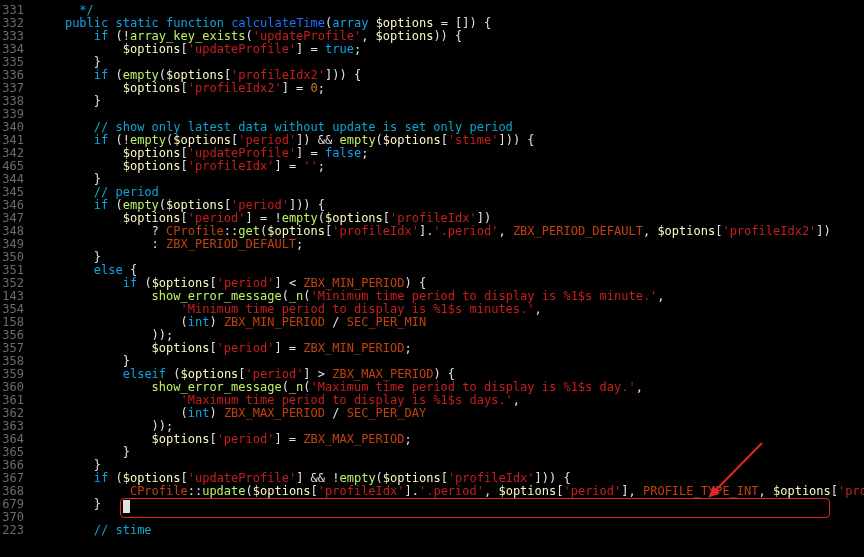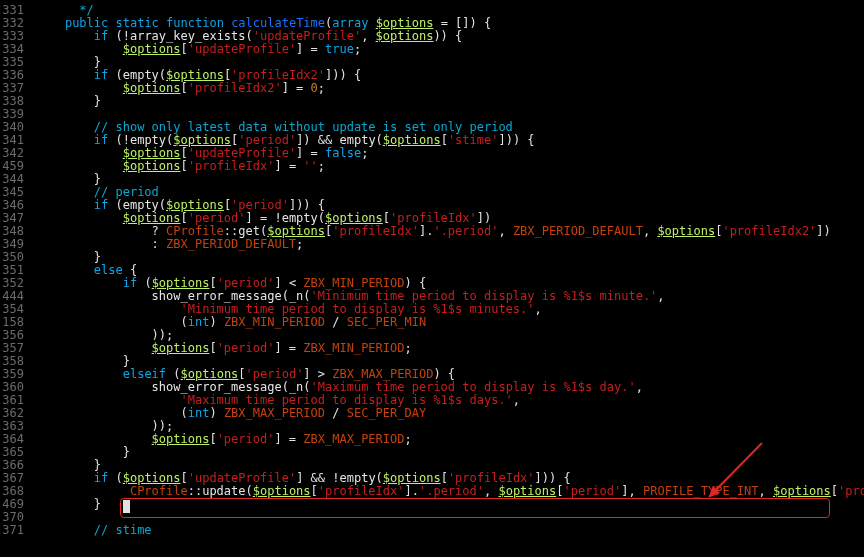--- a/index.html
+++ b/index.html
@@ -3,23 +3,23 @@
 <meta charset="utf-8">
 <style>
   html,body{margin:0;padding:0;background:#000;font-family:Menlo,Consolas,monospace;font-size:12px;line-height:13px;}
   .editor{width:864px;height:557px;overflow:hidden;position:relative;}
   .gutter{position:absolute;left:0;top:0;width:30px;text-align:right;color:#6b6b6b;padding-top:4px;}
   .gutter div{height:13px;padding-right:6px;}
   .code{position:absolute;left:36px;top:4px;white-space:pre;color:#e4e4e4;}
   .ln{height:13px;}
   .c-comment{color:#0aa7d1;}
   .c-kw{color:#0ea5e9;} 
-  .c-func{color:#e5e5e5;}
+  .c-func{color:#bef264;}
   .c-fn{color:#1c73ff;}
-  .c-var{color:#bef264;text-decoration:underline;}
+  .c-var{color:#fef9c3;}
   .c-str{color:#c81e1e;}
   .c-pun{color:#e2e2e2;}
   .c-num{color:#d07d22;}
   .c-const{color:#c2410c;}
   .hl-box{position:absolute;border:1px solid #e02626;border-radius:4px;}
   .cursor{position:absolute;width:7px;height:13px;background:#e2e2e2;}
   .arrow{position:absolute;stroke:#e02626;fill:none;stroke-width:2;}
   .arrow-head{fill:#e02626;}
 </style>
 </head>
@@ -32,49 +32,49 @@
       <div>333</div>
       <div>334</div>
       <div>335</div>
       <div>336</div>
       <div>337</div>
       <div>338</div>
       <div>339</div>
       <div>340</div>
       <div>341</div>
       <div>342</div>
-      <div>459</div>
+      <div>465</div>
       <div>344</div>
       <div>345</div>
       <div>346</div>
       <div>347</div>
       <div>348</div>
       <div>349</div>
       <div>350</div>
       <div>351</div>
       <div>352</div>
-      <div>444</div>
+      <div>143</div>
       <div>354</div>
       <div>158</div>
       <div>356</div>
       <div>357</div>
       <div>358</div>
       <div>359</div>
       <div>360</div>
       <div>361</div>
       <div>362</div>
       <div>363</div>
       <div>364</div>
       <div>365</div>
       <div>366</div>
       <div>367</div>
       <div>368</div>
-      <div>469</div>
+      <div>679</div>
       <div>370</div>
-      <div>371</div>
+      <div>223</div>
     </div>
 
   <div class="code" id="code"><div class="ln">      <span class="c-comment">*/</span></div><div class="ln">    <span class="c-kw">public</span> <span class="c-kw">static</span> <span class="c-kw">function</span> <span class="c-fn">calculateTime</span><span class="c-pun">(</span><span class="c-kw">array</span> <span class="c-var">$options</span> <span class="c-pun">= []) {</span></div><div class="ln">        <span class="c-kw">if</span> <span class="c-pun">(!</span><span class="c-func">array_key_exists</span><span class="c-pun">(</span><span class="c-str">'updateProfile'</span><span class="c-pun">, </span><span class="c-var">$options</span><span class="c-pun">)) {</span></div><div class="ln">            <span class="c-var">$options</span><span class="c-pun">[</span><span class="c-str">'updateProfile'</span><span class="c-pun">] = </span><span class="c-kw">true</span><span class="c-pun">;</span></div><div class="ln">        <span class="c-pun">}</span></div><div class="ln">        <span class="c-kw">if</span> <span class="c-pun">(</span><span class="c-func">empty</span><span class="c-pun">(</span><span class="c-var">$options</span><span class="c-pun">[</span><span class="c-str">'profileIdx2'</span><span class="c-pun">])) {</span></div><div class="ln">            <span class="c-var">$options</span><span class="c-pun">[</span><span class="c-str">'profileIdx2'</span><span class="c-pun">] = </span><span class="c-num">0</span><span class="c-pun">;</span></div><div class="ln">        <span class="c-pun">}</span></div><div class="ln"></div><div class="ln">        <span class="c-comment">// show only latest data without update is set only period</span></div><div class="ln">        <span class="c-kw">if</span> <span class="c-pun">(!</span><span class="c-func">empty</span><span class="c-pun">(</span><span class="c-var">$options</span><span class="c-pun">[</span><span class="c-str">'period'</span><span class="c-pun">]) &amp;&amp; </span><span class="c-func">empty</span><span class="c-pun">(</span><span class="c-var">$options</span><span class="c-pun">[</span><span class="c-str">'stime'</span><span class="c-pun">])) {</span></div><div class="ln">            <span class="c-var">$options</span><span class="c-pun">[</span><span class="c-str">'updateProfile'</span><span class="c-pun">] = </span><span class="c-kw">false</span><span class="c-pun">;</span></div><div class="ln">            <span class="c-var">$options</span><span class="c-pun">[</span><span class="c-str">'profileIdx'</span><span class="c-pun">] = </span><span class="c-str">''</span><span class="c-pun">;</span></div><div class="ln">        <span class="c-pun">}</span></div><div class="ln">        <span class="c-comment">// period</span></div><div class="ln">        <span class="c-kw">if</span> <span class="c-pun">(</span><span class="c-func">empty</span><span class="c-pun">(</span><span class="c-var">$options</span><span class="c-pun">[</span><span class="c-str">'period'</span><span class="c-pun">])) {</span></div><div class="ln">            <span class="c-var">$options</span><span class="c-pun">[</span><span class="c-str">'period'</span><span class="c-pun">] = !</span><span class="c-func">empty</span><span class="c-pun">(</span><span class="c-var">$options</span><span class="c-pun">[</span><span class="c-str">'profileIdx'</span><span class="c-pun">])</span></div><div class="ln">                <span class="c-pun">? </span><span class="c-const">CProfile</span><span class="c-pun">::</span><span class="c-func">get</span><span class="c-pun">(</span><span class="c-var">$options</span><span class="c-pun">[</span><span class="c-str">'profileIdx'</span><span class="c-pun">].</span><span class="c-str">'.period'</span><span class="c-pun">, </span><span class="c-const">ZBX_PERIOD_DEFAULT</span><span class="c-pun">, </span><span class="c-var">$options</span><span class="c-pun">[</span><span class="c-str">'profileIdx2'</span><span class="c-pun">])</span></div><div class="ln">                <span class="c-pun">: </span><span class="c-const">ZBX_PERIOD_DEFAULT</span><span class="c-pun">;</span></div><div class="ln">        <span class="c-pun">}</span></div><div class="ln">        <span class="c-kw">else</span> <span class="c-pun">{</span></div><div class="ln">            <span class="c-kw">if</span> <span class="c-pun">(</span><span class="c-var">$options</span><span class="c-pun">[</span><span class="c-str">'period'</span><span class="c-pun">] &lt; </span><span class="c-const">ZBX_MIN_PERIOD</span><span class="c-pun">) {</span></div><div class="ln">                <span class="c-func">show_error_message</span><span class="c-pun">(</span><span class="c-func">_n</span><span class="c-pun">(</span><span class="c-str">'Minimum time period to display is %1$s minute.'</span><span class="c-pun">,</span></div><div class="ln">                    <span class="c-str">'Minimum time period to display is %1$s minutes.'</span><span class="c-pun">,</span></div><div class="ln">                    <span class="c-pun">(</span><span class="c-kw">int</span><span class="c-pun">) </span><span class="c-const">ZBX_MIN_PERIOD</span><span class="c-pun"> / </span><span class="c-const">SEC_PER_MIN</span></div><div class="ln">                <span class="c-pun">));</span></div><div class="ln">                <span class="c-var">$options</span><span class="c-pun">[</span><span class="c-str">'period'</span><span class="c-pun">] = </span><span class="c-const">ZBX_MIN_PERIOD</span><span class="c-pun">;</span></div><div class="ln">            <span class="c-pun">}</span></div><div class="ln">            <span class="c-kw">elseif</span> <span class="c-pun">(</span><span class="c-var">$options</span><span class="c-pun">[</span><span class="c-str">'period'</span><span class="c-pun">] &gt; </span><span class="c-const">ZBX_MAX_PERIOD</span><span class="c-pun">) {</span></div><div class="ln">                <span class="c-func">show_error_message</span><span class="c-pun">(</span><span class="c-func">_n</span><span class="c-pun">(</span><span class="c-str">'Maximum time period to display is %1$s day.'</span><span class="c-pun">,</span></div><div class="ln">                    <span class="c-str">'Maximum time period to display is %1$s days.'</span><span class="c-pun">,</span></div><div class="ln">                    <span class="c-pun">(</span><span class="c-kw">int</span><span class="c-pun">) </span><span class="c-const">ZBX_MAX_PERIOD</span><span class="c-pun"> / </span><span class="c-const">SEC_PER_DAY</span></div><div class="ln">                <span class="c-pun">));</span></div><div class="ln">                <span class="c-var">$options</span><span class="c-pun">[</span><span class="c-str">'period'</span><span class="c-pun">] = </span><span class="c-const">ZBX_MAX_PERIOD</span><span class="c-pun">;</span></div><div class="ln">            <span class="c-pun">}</span></div><div class="ln">        <span class="c-pun">}</span></div><div class="ln">        <span class="c-kw">if</span> <span class="c-pun">(</span><span class="c-var">$options</span><span class="c-pun">[</span><span class="c-str">'updateProfile'</span><span class="c-pun">] &amp;&amp; !</span><span class="c-func">empty</span><span class="c-pun">(</span><span class="c-var">$options</span><span class="c-pun">[</span><span class="c-str">'profileIdx'</span><span class="c-pun">])) {</span></div><div class="ln">             <span class="c-const">CProfile</span><span class="c-pun">::</span><span class="c-func">update</span><span class="c-pun">(</span><span class="c-var">$options</span><span class="c-pun">[</span><span class="c-str">'profileIdx'</span><span class="c-pun">].</span><span class="c-str">'.period'</span><span class="c-pun">, </span><span class="c-var">$options</span><span class="c-pun">[</span><span class="c-str">'period'</span><span class="c-pun">], </span><span class="c-const">PROFILE_TYPE_INT</span><span class="c-pun">, </span><span class="c-var">$options</span><span class="c-pun">[</span><span class="c-str">'profileIdx2'</span></div><div class="ln">        <span class="c-pun">}</span></div><div class="ln"></div><div class="ln">        <span class="c-comment">// stime</span></div></div>
 
   <div class="hl-box" id="hlbox" style="top: 498px; left: 120px; width: 708px; height: 18px;"></div>
   <div class="cursor" id="cursor" style="top: 500px; left: 123px;"></div>
   <svg class="arrow" id="arrow" width="864" height="557">
     <line id="arrow-line" x1="762" y1="443" x2="710" y2="496"></line>
     <polygon class="arrow-head" id="arrow-head" points="710,496 713.3037762477345,487.6283178210765 718.3072402801042,492.5373768717034"></polygon>
   </svg>

